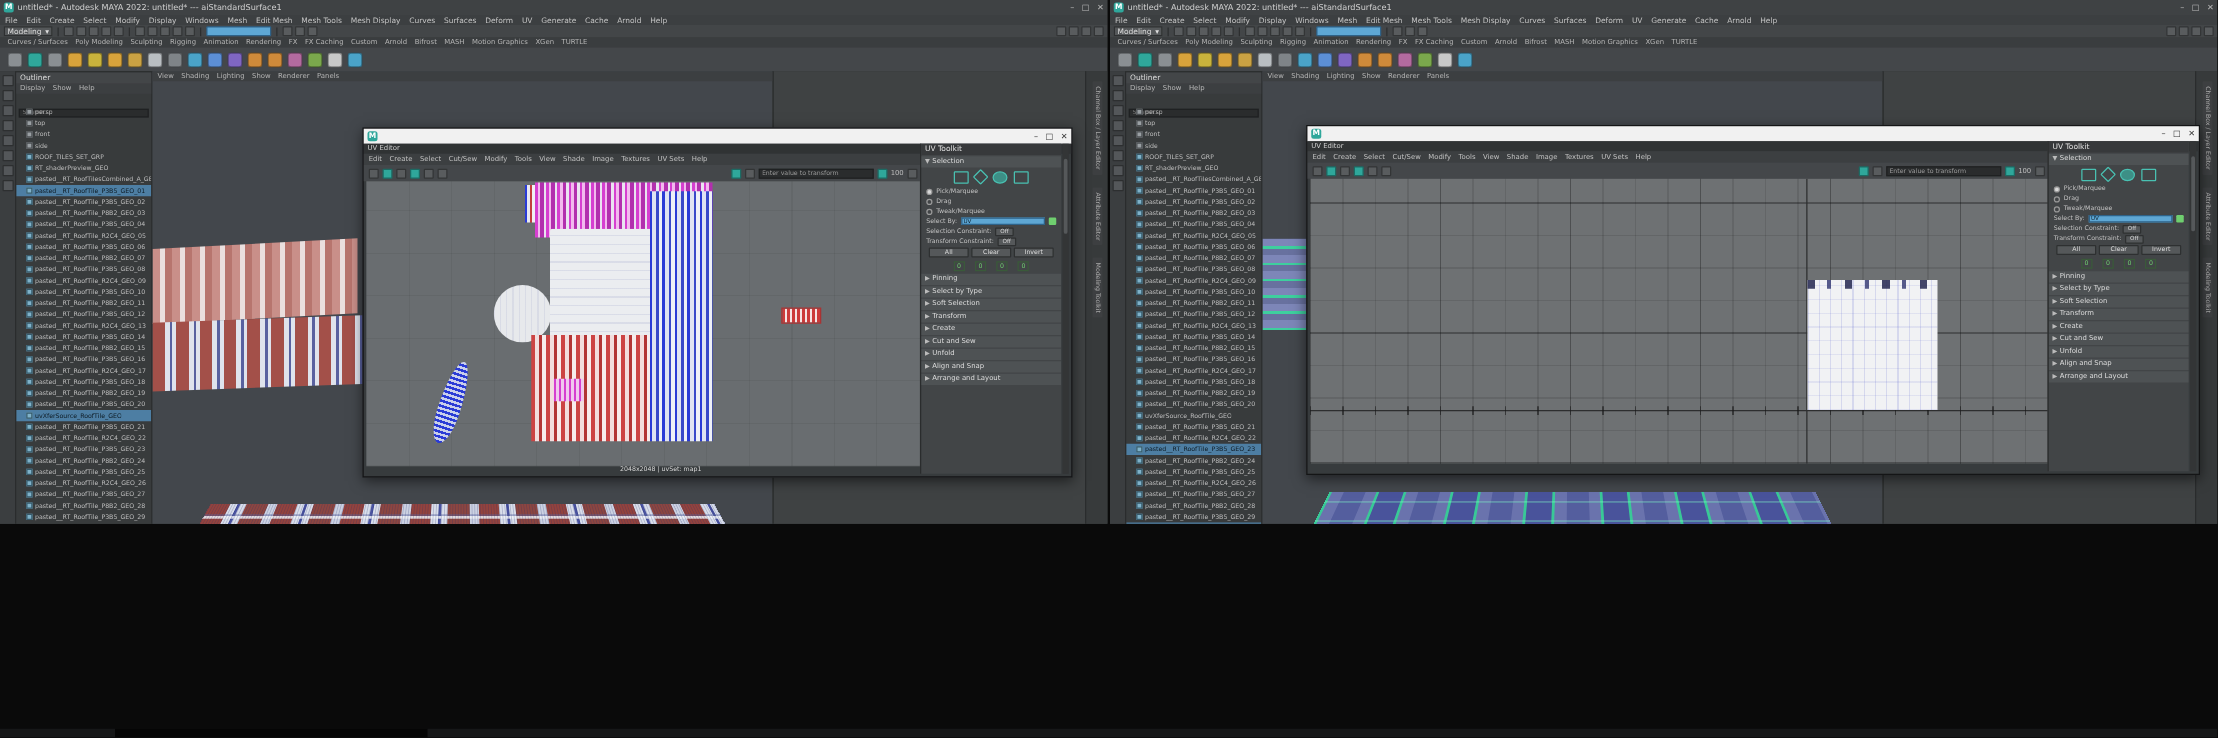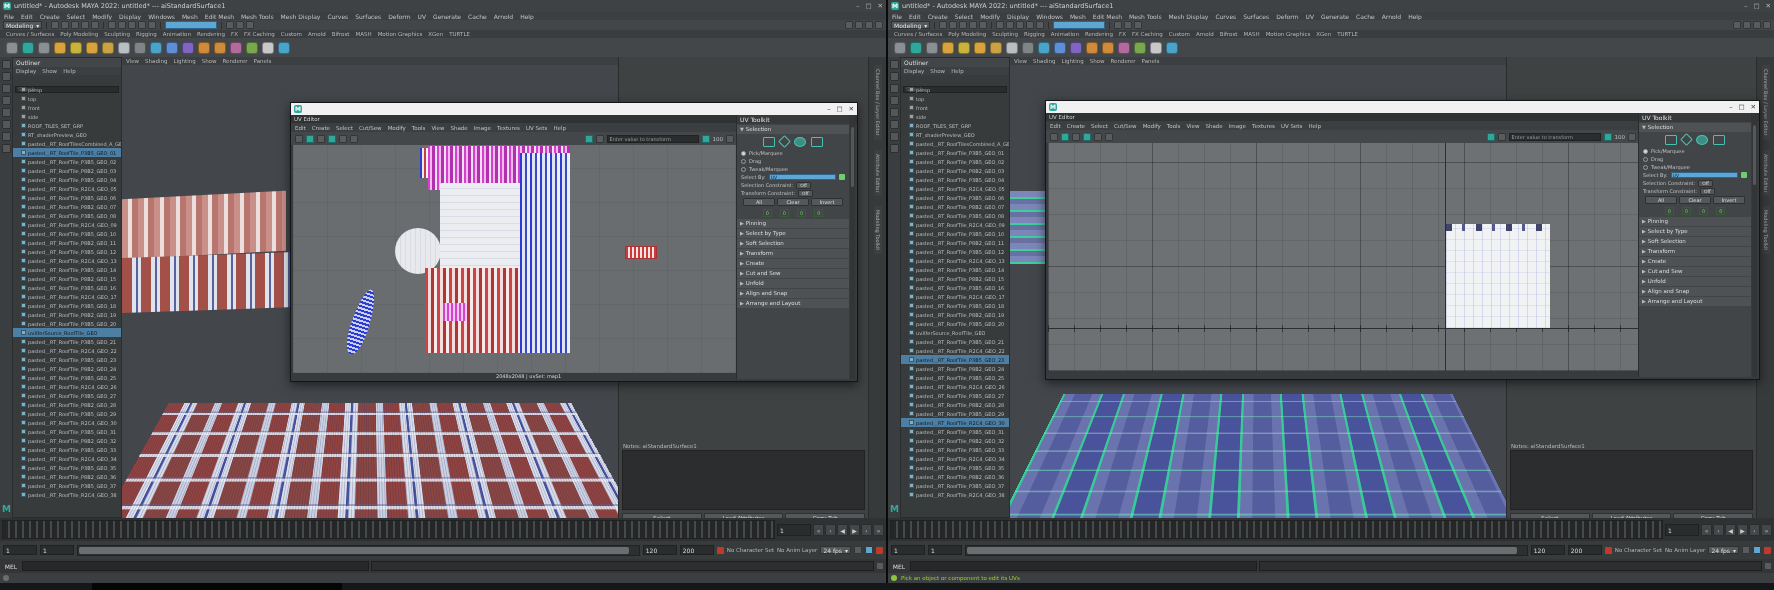--- a/index.html
+++ b/index.html
@@ -1,19 +1,19 @@
 <!DOCTYPE html>
 <html><head>
 <meta charset="utf-8">
 <style>
   html,body{margin:0;padding:0;background:#0a0a0a;}
   body{width:1774px;height:590px;position:relative;overflow:hidden;
        font-family:"DejaVu Sans",sans-serif;color:#c6c6c6;-webkit-font-smoothing:none;}
   *{box-sizing:border-box;}
-  .win{position:absolute;top:0;width:886px;height:583px;background:#373a3b;overflow:hidden;}
+  .win{position:absolute;top:0;width:886px;height:419px;background:#373a3b;overflow:hidden;}
   .w0{left:0;} .w1{left:888px;}
 
   
   .titlebar{position:absolute;top:0;left:0;right:0;height:12px;background:#3f4244;
             display:flex;align-items:center;padding:0 3px;gap:3px;}
   .mlogo{width:8px;height:8px;background:#2fa79b;border-radius:2px;color:#fff;
          font-size:6px;font-weight:bold;line-height:8px;text-align:center;flex:0 0 auto;}
   .ttxt{font-size:6.5px;color:#cfcfcf;white-space:nowrap;overflow:hidden;}
   .wctl{margin-left:auto;display:flex;gap:6px;font-size:6.5px;color:#bbb;}
   .menubar{position:absolute;top:12px;left:0;right:0;height:8px;background:#3c3f41;

